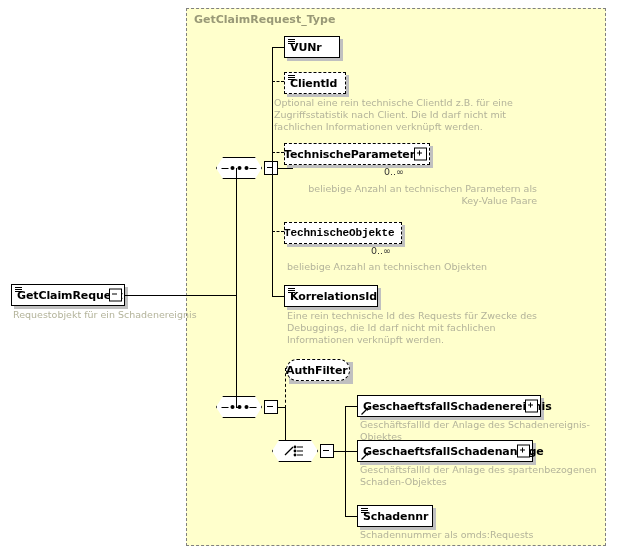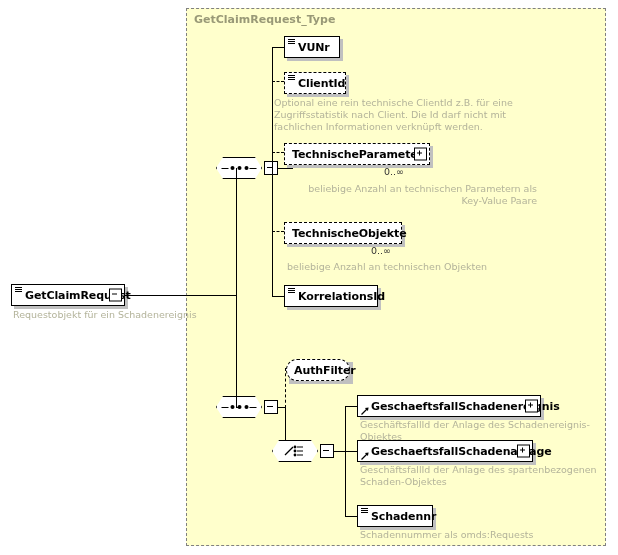--- a/index.html
+++ b/index.html
@@ -27,21 +27,21 @@
 
   
   .el{
     position:absolute;
     box-sizing:border-box;
     background:#ffffff;
     border:1px solid #000000;
     height:22px;
     display:flex;
     align-items:center;
-    padding:0 6px 0 13px;
+    padding:0 6px 0 5px;
     white-space:nowrap;
   }
   .el.opt{border-style:dashed;}
   .el .lbl{
     font-size:11px;
     font-weight:bold;
     color:#000000;
     line-height:11px;
     letter-spacing:-0.1px;
   }
@@ -227,36 +227,39 @@
   <div class="el opt" style="left:284px;top:143px;width:146px;">
     <span class="lbl" style="margin-left:-6px;">TechnischeParameter</span>
     <span class="plus"></span>
   </div>
   <div class="card" style="left:384px;top:166px;">0..∞</div>
   <div class="anno" style="left:287px;top:183px;width:250px;text-align:right;">beliebige Anzahl an technischen Parametern als
 Key-Value Paare</div>
 
   <div class="dln dlnh" style="left:272px;top:231px;width:12px;"></div>
   <div class="shadow" style="left:287px;top:225px;width:118px;height:22px;"></div>
-  <div class="el opt" style="left:284px;top:222px;width:118px;">
+  <div class="el opt" style="left:284px;top:222px;width:118px;font-family:Liberation Mono, monospace;">
     <span class="lbl" style="margin-left:-6px;">TechnischeObjekte</span>
   </div>
   <div class="card" style="left:371px;top:245px;">0..∞</div>
   <div class="anno" style="left:287px;top:261px;width:250px;">beliebige Anzahl an technischen Objekten</div>
 
   <div class="ln lnh" style="left:272px;top:296px;width:12px;"></div>
   <div class="shadow" style="left:287px;top:288px;width:94px;height:22px;"></div>
   <div class="el" style="left:284px;top:285px;width:94px;">
     <span class="tico">
         <i></i>
         <i></i>
         <i></i>
       </span>
     <span class="lbl">KorrelationsId</span>
   </div>
+  <div class="anno" style="left:287px;top:310px;width:260px;">Eine rein technische Id des Requests für Zwecke des
+Debuggings, die Id darf nicht mit fachlichen
+Informationen verknüpft werden.</div>
 
   <div class="comp" style="left:216px;top:396px;">
     <div class="hexs"></div>
     <div class="hexa">
       <span class="seqdots">
         <span class="bar"></span>
           <b></b>
           <b></b>
           <b></b>
           <span class="bar"></span>

